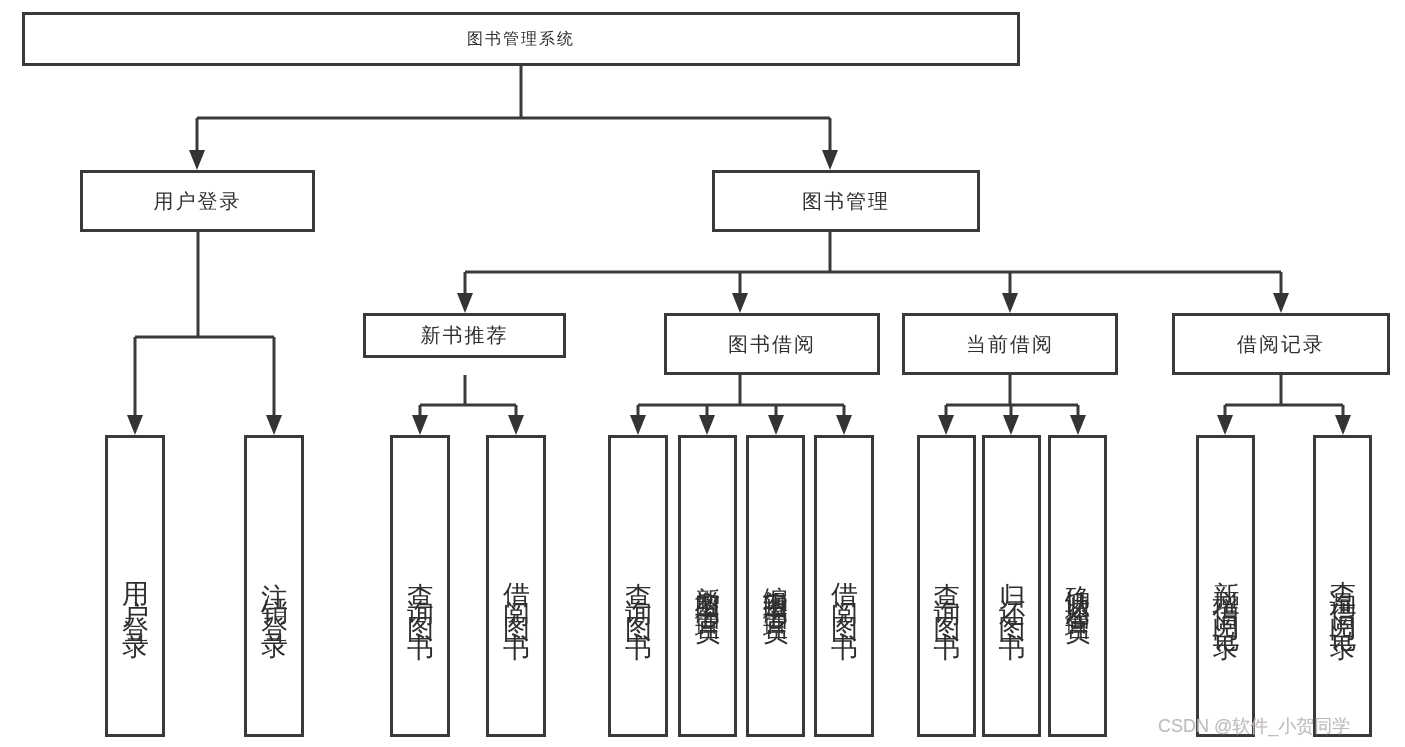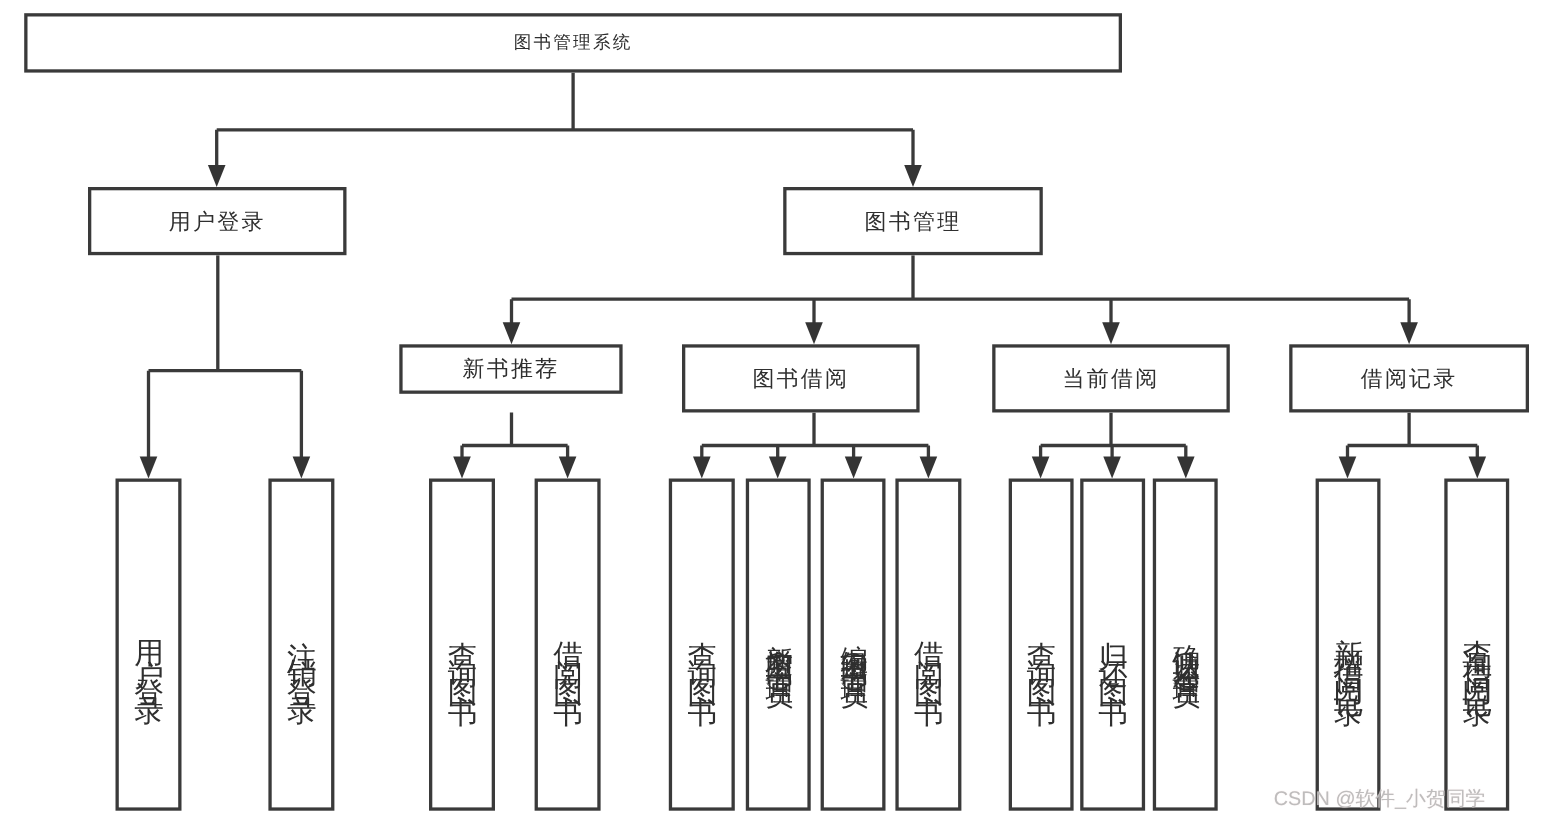--- a/index.html
+++ b/index.html
@@ -76,28 +76,28 @@
     </g>
   </svg>
 
   <div class="node h root" style="left:22px;top:12px;width:998px;height:54px">
     <span>图书管理系统</span>
   </div>
 
   <div class="node h" style="left:80px;top:170px;width:235px;height:62px">
     <span>用户登录</span>
   </div>
-  <div class="node h" style="left:712px;top:170px;width:236px;height:62px">
+  <div class="node h" style="left:712px;top:170px;width:268px;height:62px">
     <span>图书管理</span>
   </div>
 
   <div class="node h" style="left:363px;top:313px;width:203px;height:45px">
     <span>新书推荐</span>
   </div>
-  <div class="node h" style="left:620px;top:313px;width:216px;height:62px">
+  <div class="node h" style="left:664px;top:313px;width:216px;height:62px">
     <span>图书借阅</span>
   </div>
   <div class="node h" style="left:902px;top:313px;width:216px;height:62px">
     <span>当前借阅</span>
   </div>
   <div class="node h" style="left:1172px;top:313px;width:218px;height:62px">
     <span>借阅记录</span>
   </div>
 
   <div class="node leaf vshort" style="left:105px;top:435px;width:60px;height:302px">

